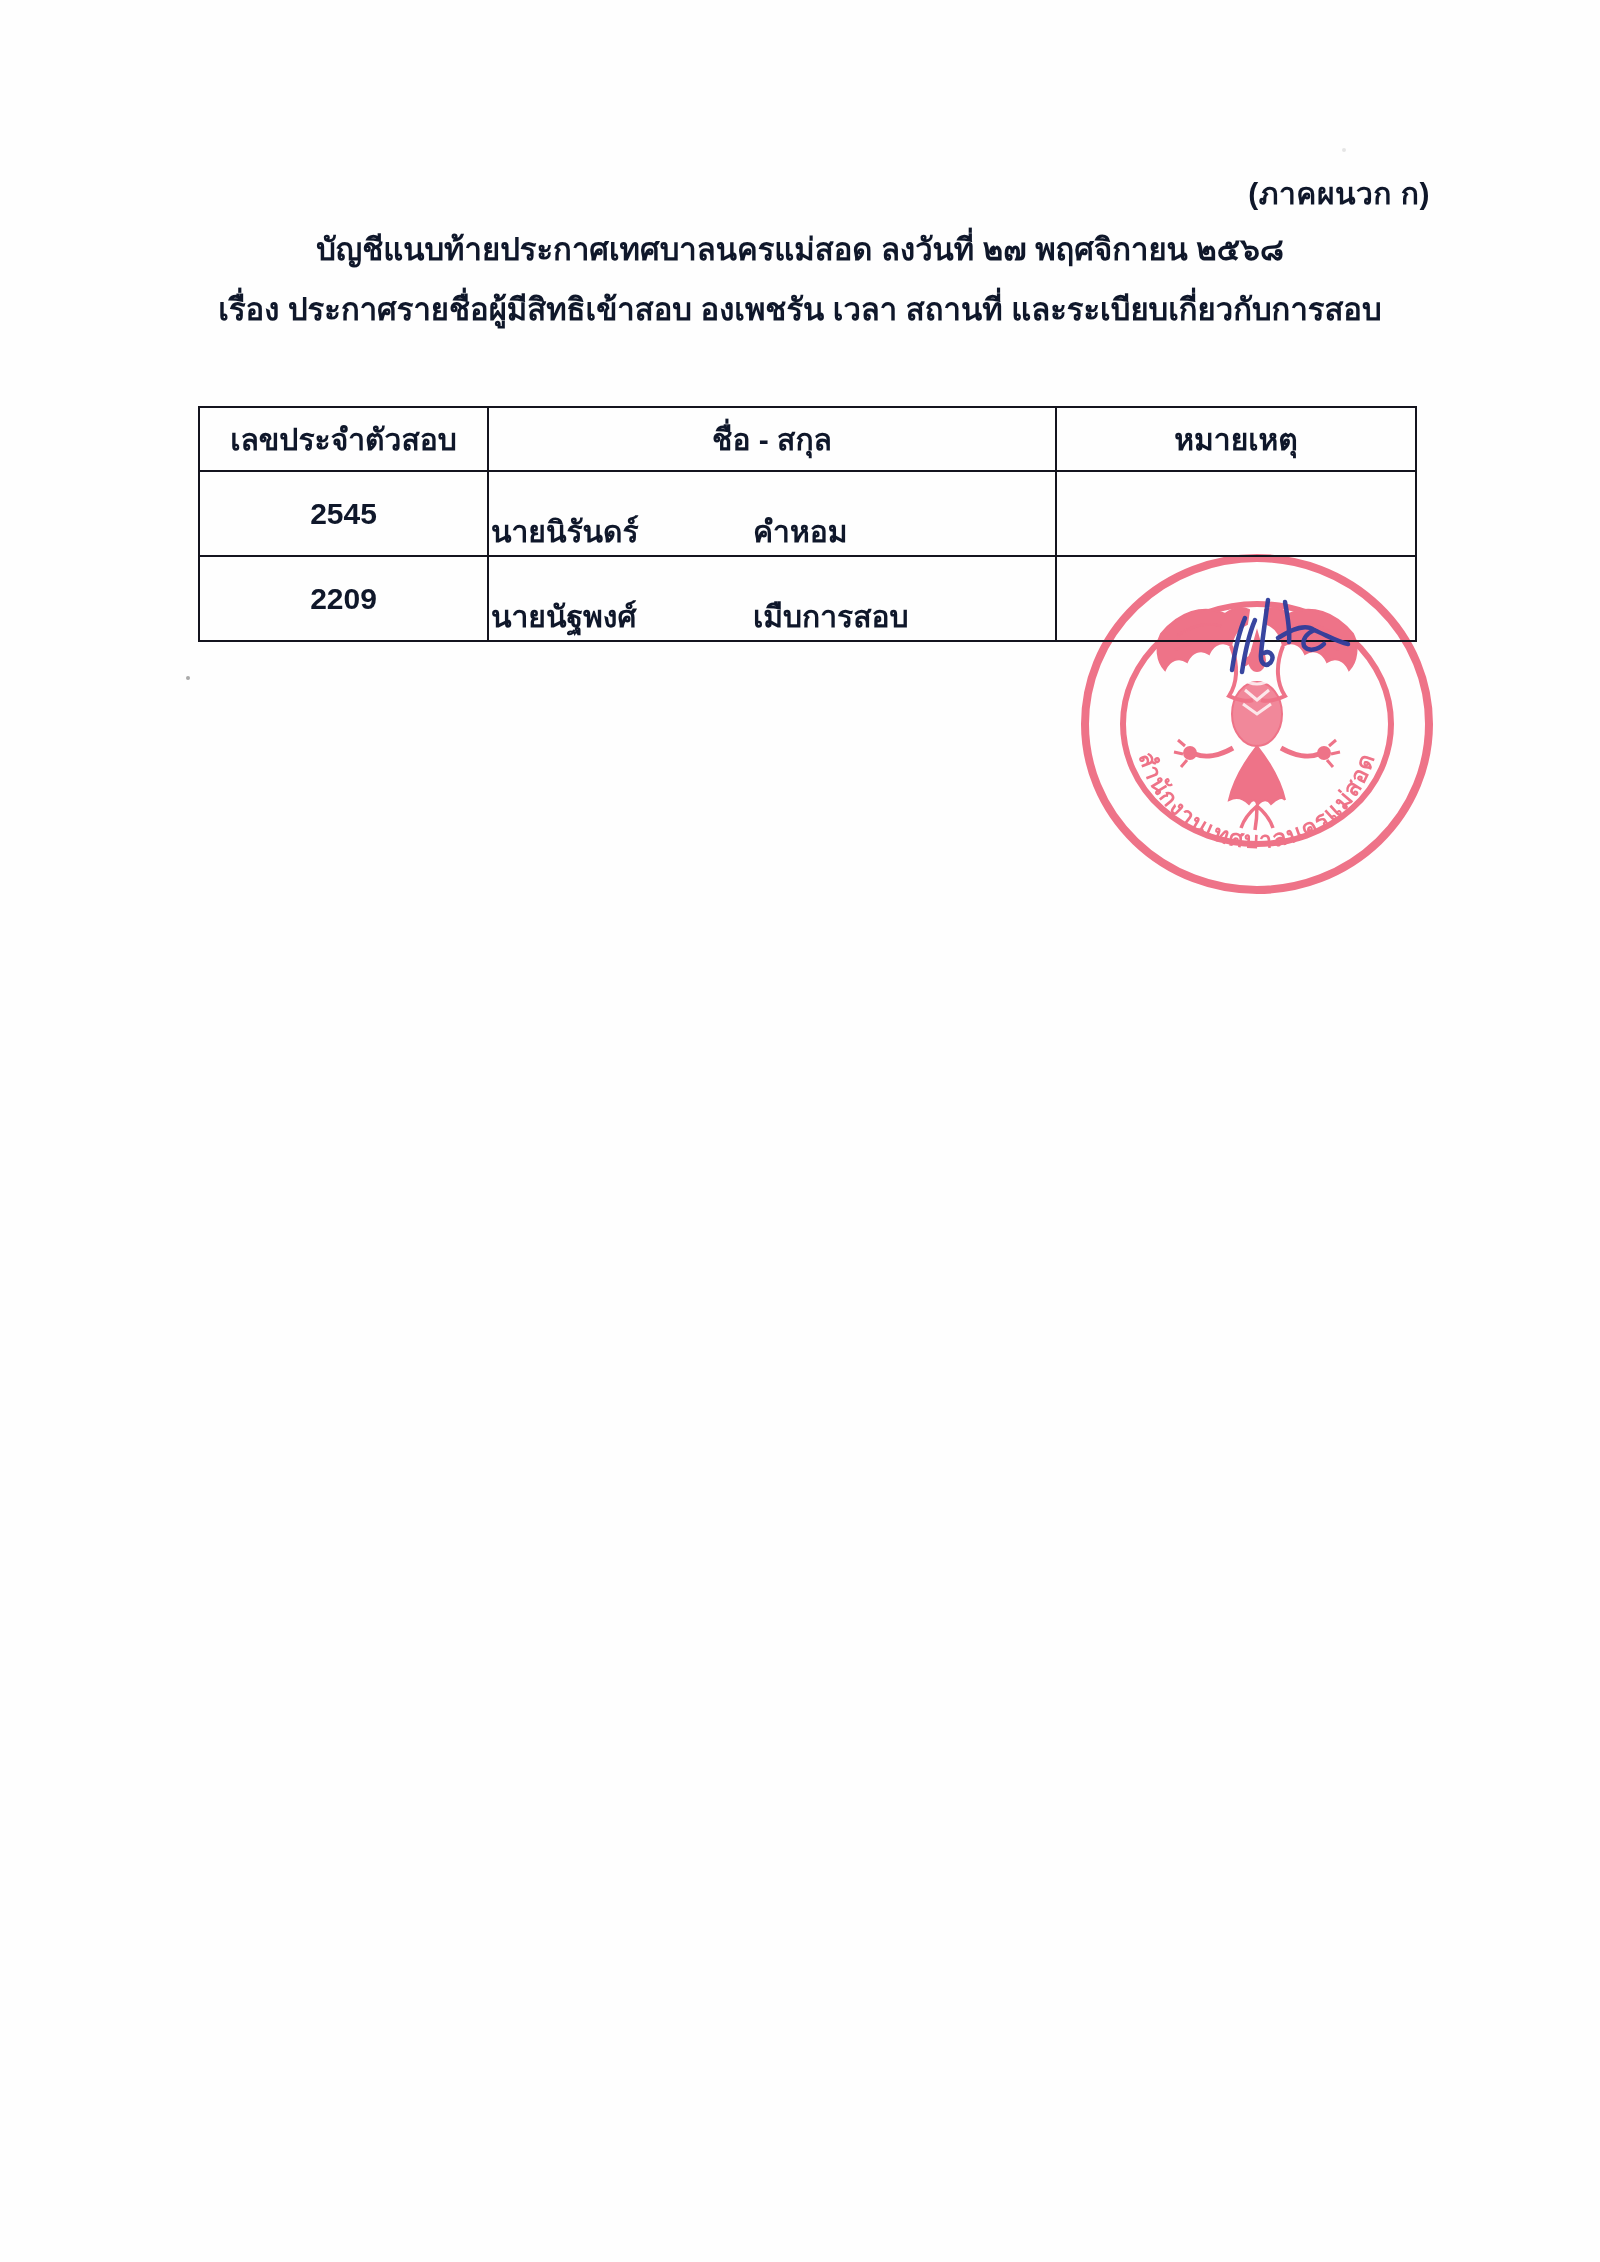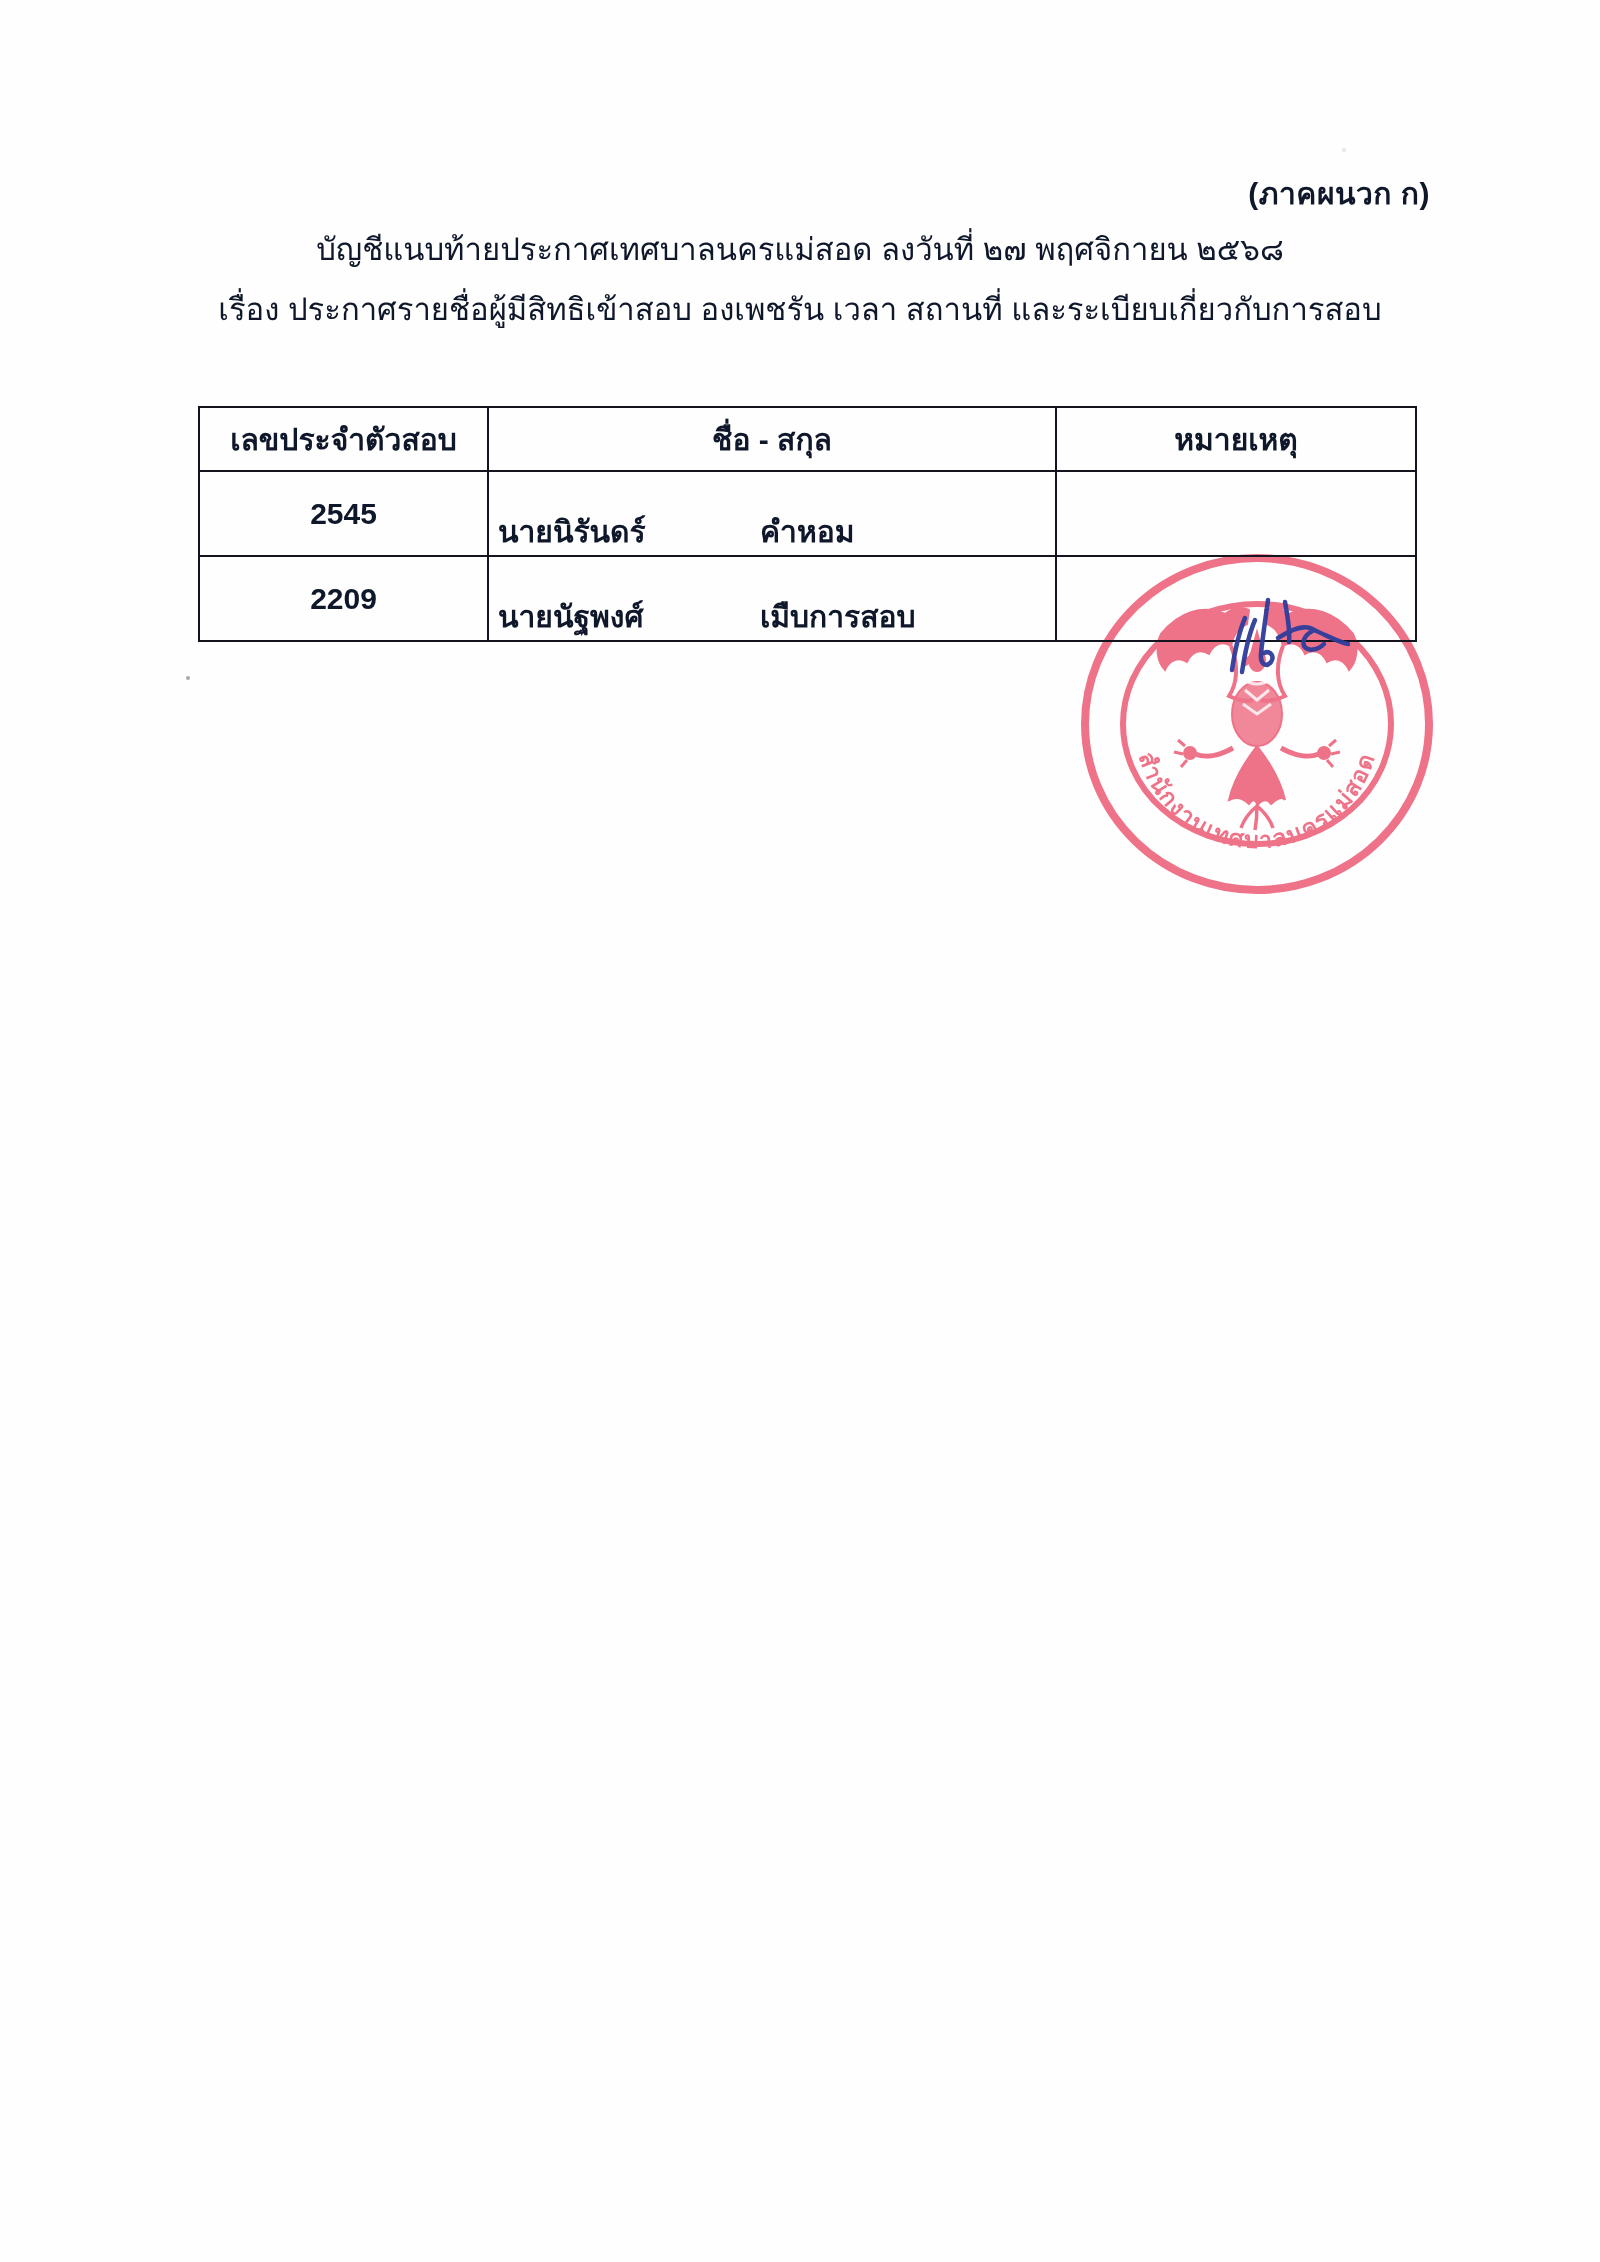--- a/index.html
+++ b/index.html
@@ -23,21 +23,21 @@
     font-size: 30px;
     font-weight: 600;
     letter-spacing: 0.5px;
   }
   .title-line {
     position: absolute;
     left: 0;
     width: 100%;
     text-align: center;
     font-size: 31px;
-    font-weight: 400;
+    font-weight: 700;
     line-height: 44px;
     white-space: nowrap;
   }
   .title-1 { top: 228px; }
   .title-2 { top: 288px; }
   .title-3 { top: 349px; }
 
   .doc-table {
     position: absolute;
     left: 198px;
@@ -57,21 +57,21 @@
     background: transparent;
   }
   .doc-table th { text-align: center; }
   .row-h { height: 64px; margin-left: 16px; }
   .row-1 { height: 66px; }
   .row-2 { height: 62px; }
   .cell-center { text-align: center; }
   .name-cell-inner {
     display: flex;
     align-items: flex-start;
-    padding-left: 9px;
+    padding-left: 2px;
     margin-top: 36px;
   }
   .fname {
     flex: 0 0 262px;
     white-space: nowrap;
   }
   .lname { white-space: nowrap; }
 
   .stamp-svg {
     position: absolute;

